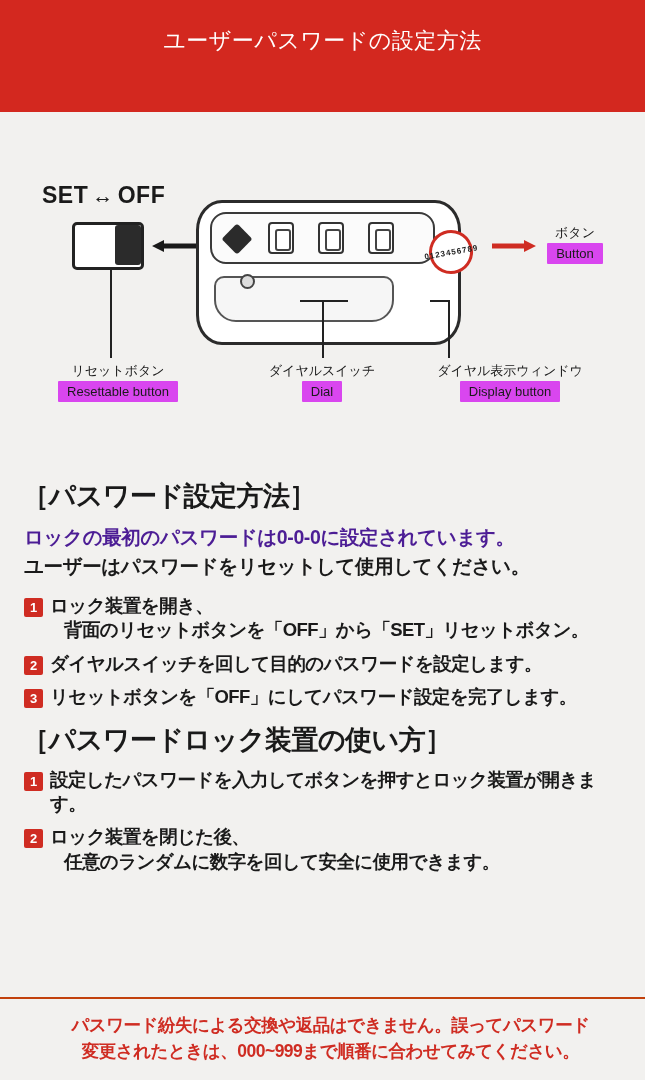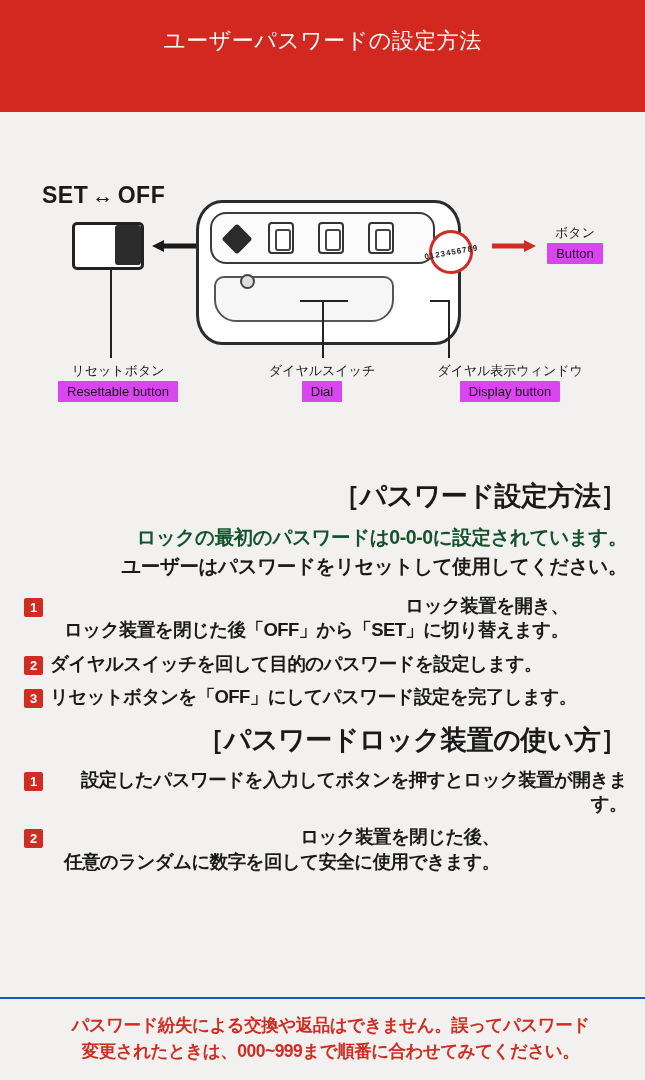--- a/index.html
+++ b/index.html
@@ -228,33 +228,32 @@
 
   .leader {
     position: absolute;
     background: #222;
   }
 
   
   .content {
     padding: 0 18px;
     box-sizing: border-box;
-    text-align: right;
   }
   .section-title {
     font-size: 27px;
     font-weight: bold;
     margin: 6px 0 10px 4px;
     letter-spacing: -0.5px;
   }
   .lead-red {
-    color: #14532d;
+    color: #4c1d95;
     font-size: 19.5px;
     font-weight: bold;
-    margin: 0 0 2px 18px;
+    margin: 0 0 2px 6px;
     letter-spacing: -0.4px;
   }
   .lead-black {
     color: #1a1a1a;
     font-size: 19.5px;
     font-weight: bold;
     margin: 0 0 14px 6px;
     letter-spacing: -0.4px;
   }
   .step {
@@ -286,21 +285,21 @@
   .step-text .l2 { display: block; padding-left: 14px; }
 
   .section2 { margin-top: 12px; }
 
   
   .footer-note {
     position: absolute;
     left: 0;
     bottom: 0;
     width: 645px;
-    border-top: 2px solid #1d4ed8;
+    border-top: 2px solid #c2410c;
     padding: 14px 20px 16px 36px;
     box-sizing: border-box;
     text-align: center;
     color: #cf2c22;
     font-size: 17.5px;
     font-weight: bold;
     line-height: 1.45;
     letter-spacing: -0.5px;
   }
   .footer-note .fl { display: block; }
@@ -371,21 +370,21 @@
 <div class="content">
 
   <div class="section-title">［パスワード設定方法］</div>
   <div class="lead-red">ロックの最初のパスワードは0-0-0に設定されています。</div>
   <div class="lead-black">ユーザーはパスワードをリセットして使用してください。</div>
 
   <div class="step">
     <div class="step-num">1</div>
     <div class="step-text">
       <span>ロック装置を開き、</span>
-      <span class="l2">ロック装置を閉じた後「OFF」から「SET」に切り替えます。</span>
+      <span class="l2">背面のリセットボタンを「OFF」から「SET」リセットボタン。</span>
     </div>
   </div>
 
   <div class="step">
     <div class="step-num">2</div>
     <div class="step-text">
       <span>ダイヤルスイッチを回して目的のパスワードを設定します。</span>
     </div>
   </div>
 

